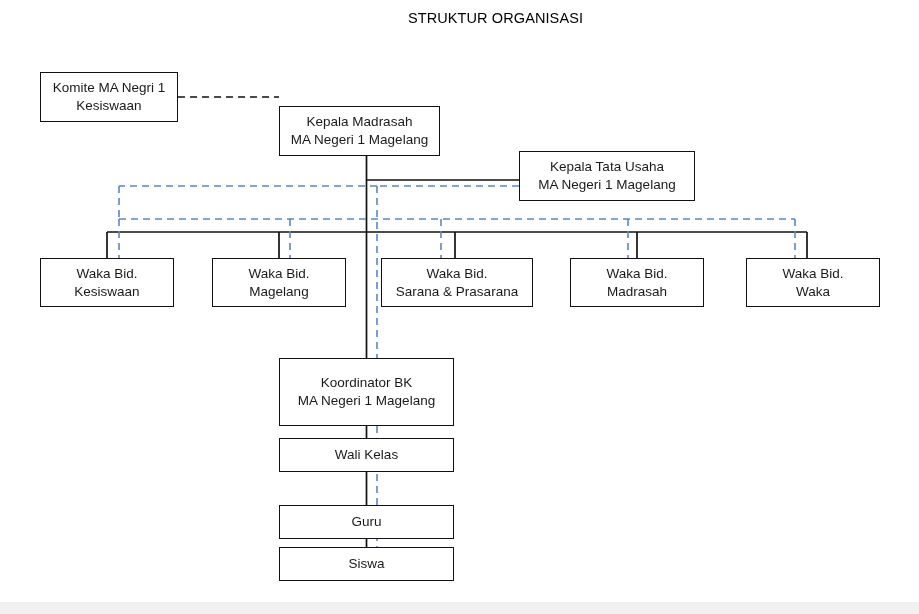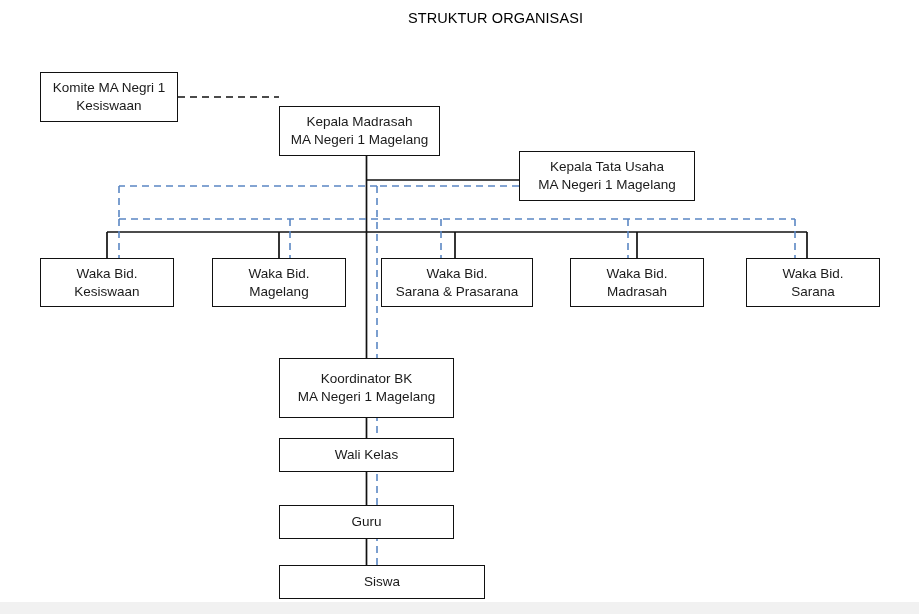--- a/index.html
+++ b/index.html
@@ -162,35 +162,35 @@
     <span class="ln">Sarana &amp; Prasarana</span>
   </div>
 
   <div class="node" style="left:570px; top:258px; width:134px; height:49px;">
     <span class="ln">Waka Bid.</span>
     <span class="ln">Madrasah</span>
   </div>
 
   <div class="node" style="left:746px; top:258px; width:134px; height:49px;">
     <span class="ln">Waka Bid.</span>
-    <span class="ln">Sarana</span>
+    <span class="ln">Waka</span>
   </div>
 
-  <div class="node" style="left:279px; top:358px; width:175px; height:60px;">
+  <div class="node" style="left:279px; top:358px; width:175px; height:68px;">
     <span class="ln">Koordinator BK</span>
     <span class="ln">MA Negeri 1 Magelang</span>
   </div>
 
   <div class="node" style="left:279px; top:438px; width:175px; height:34px;">
     <span class="ln">Wali Kelas</span>
   </div>
 
   <div class="node" style="left:279px; top:505px; width:175px; height:34px;">
     <span class="ln">Guru</span>
   </div>
 
-  <div class="node" style="left:279px; top:565px; width:206px; height:34px;">
+  <div class="node" style="left:279px; top:547px; width:175px; height:34px;">
     <span class="ln">Siswa</span>
   </div>
 
   <div id="footer-strip"></div>
 
 </div>
 
 </body></html>

